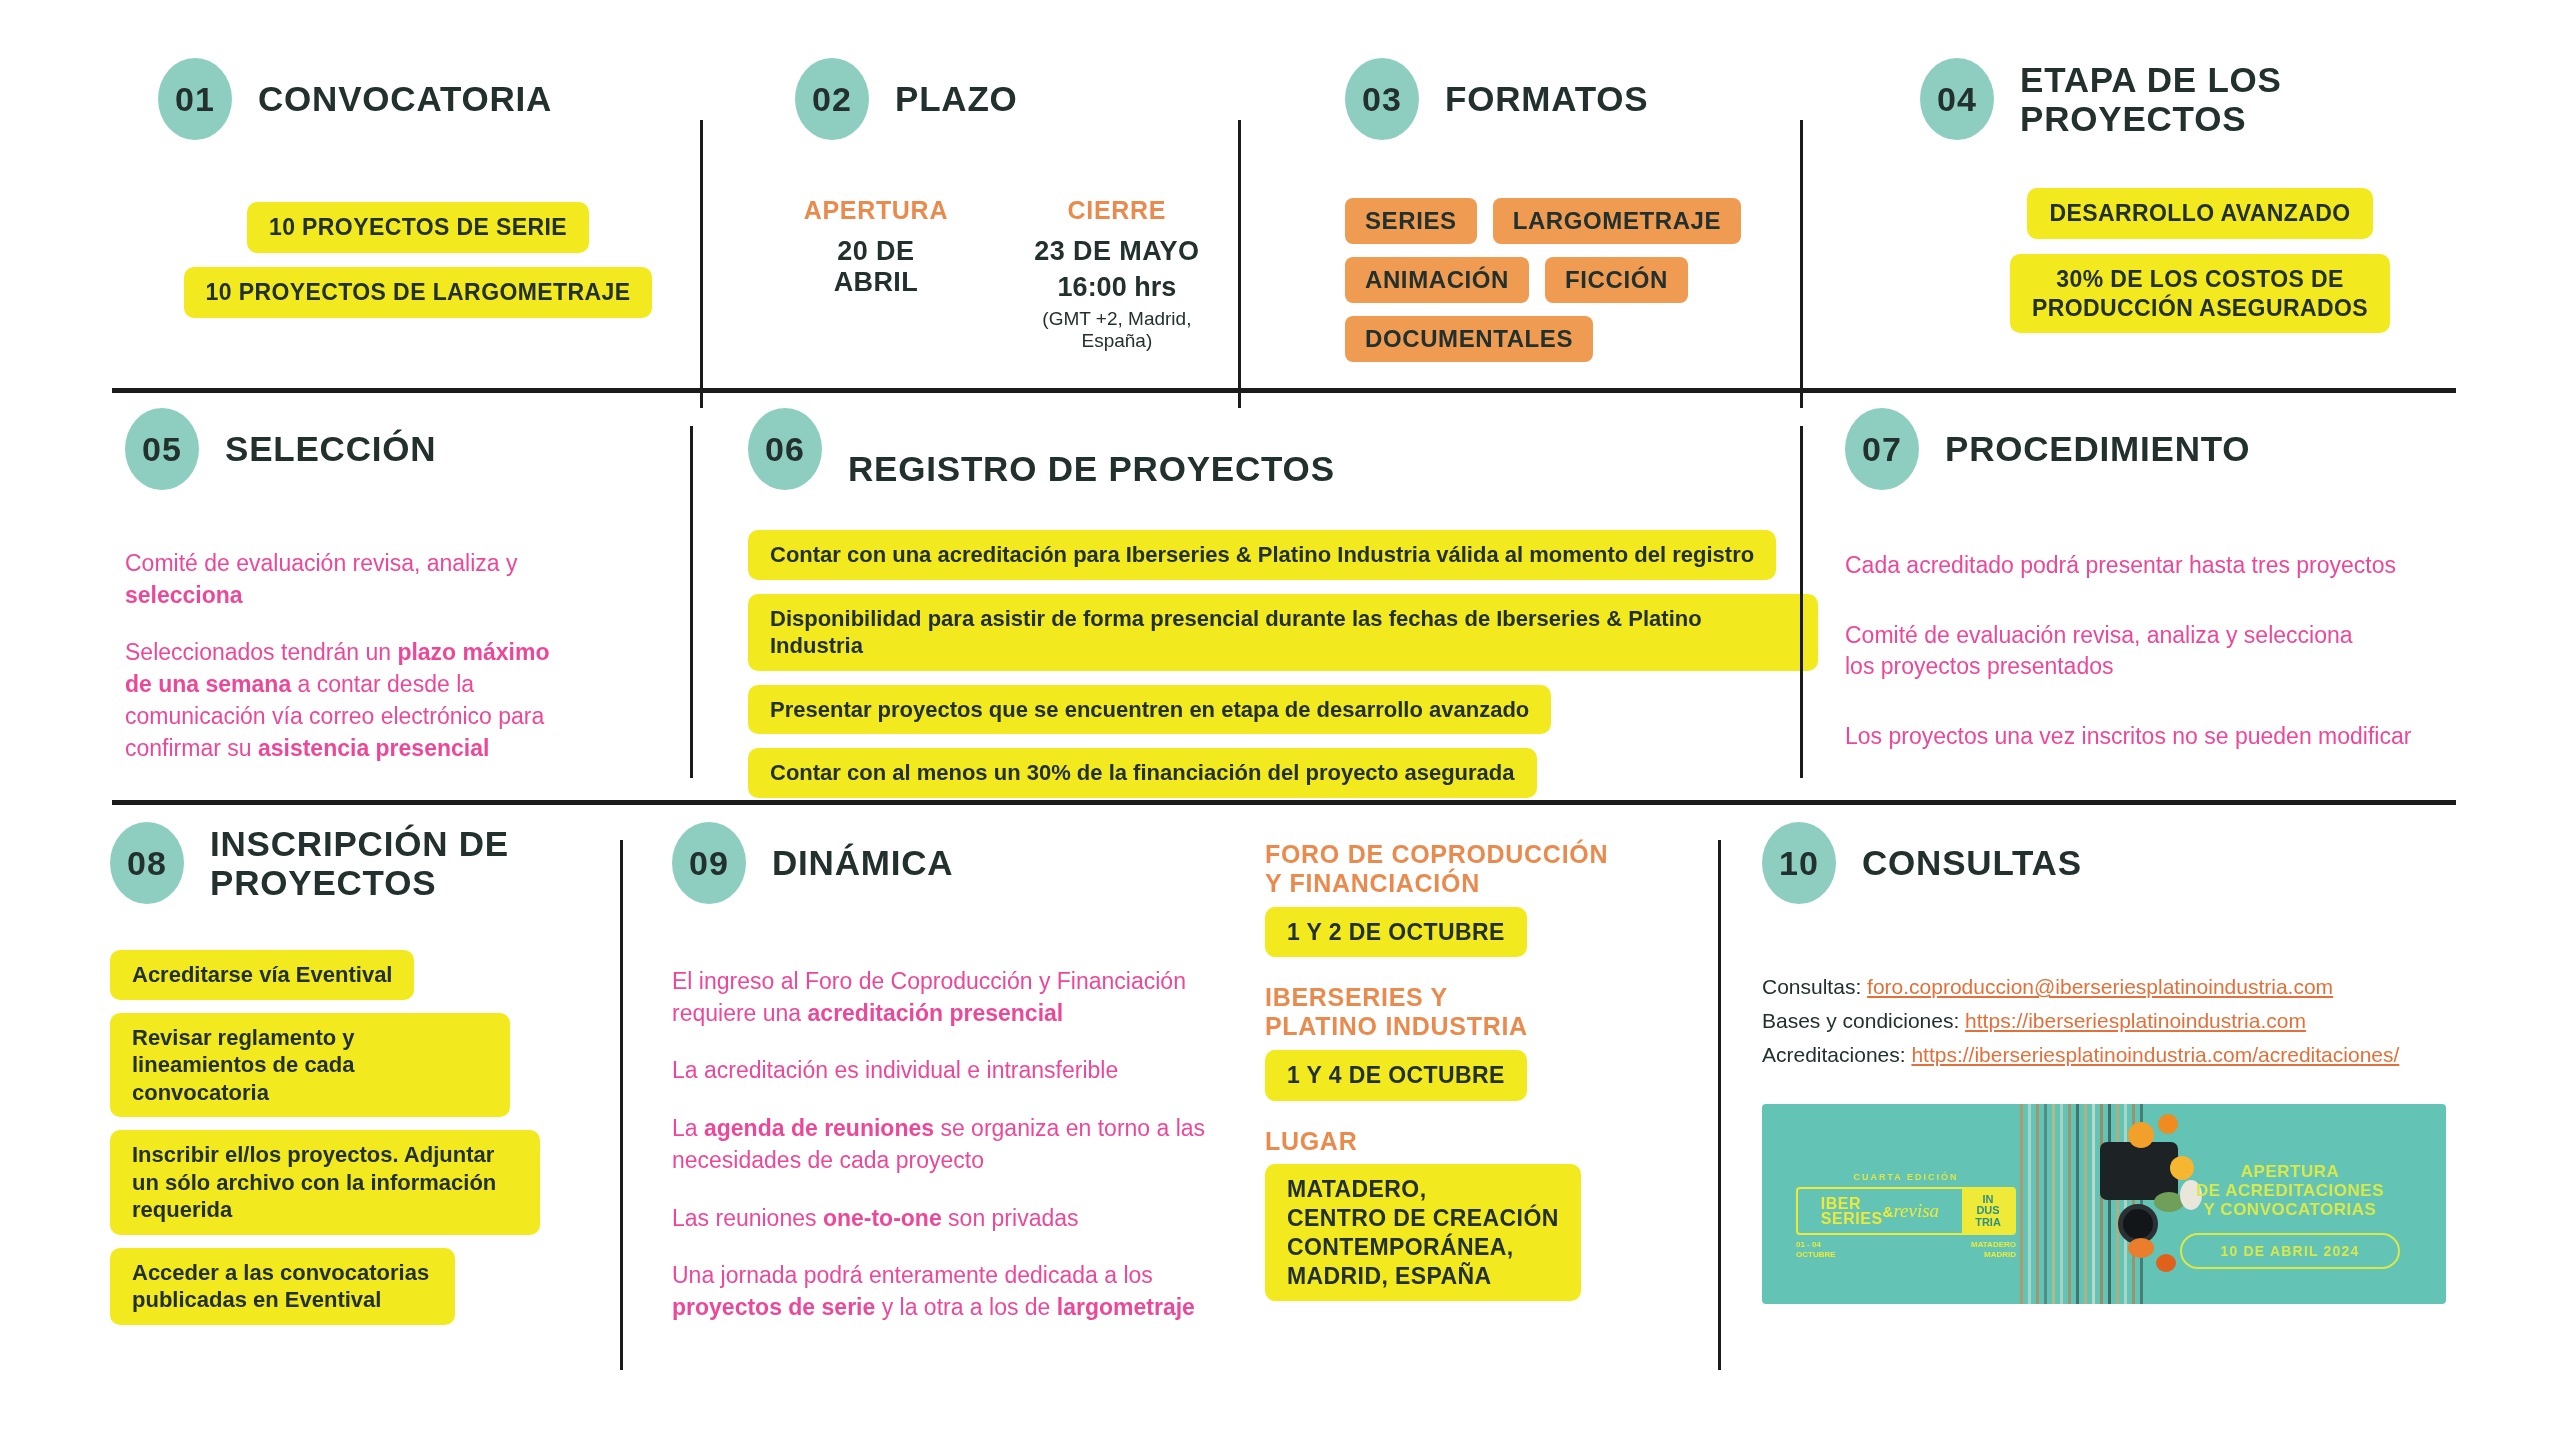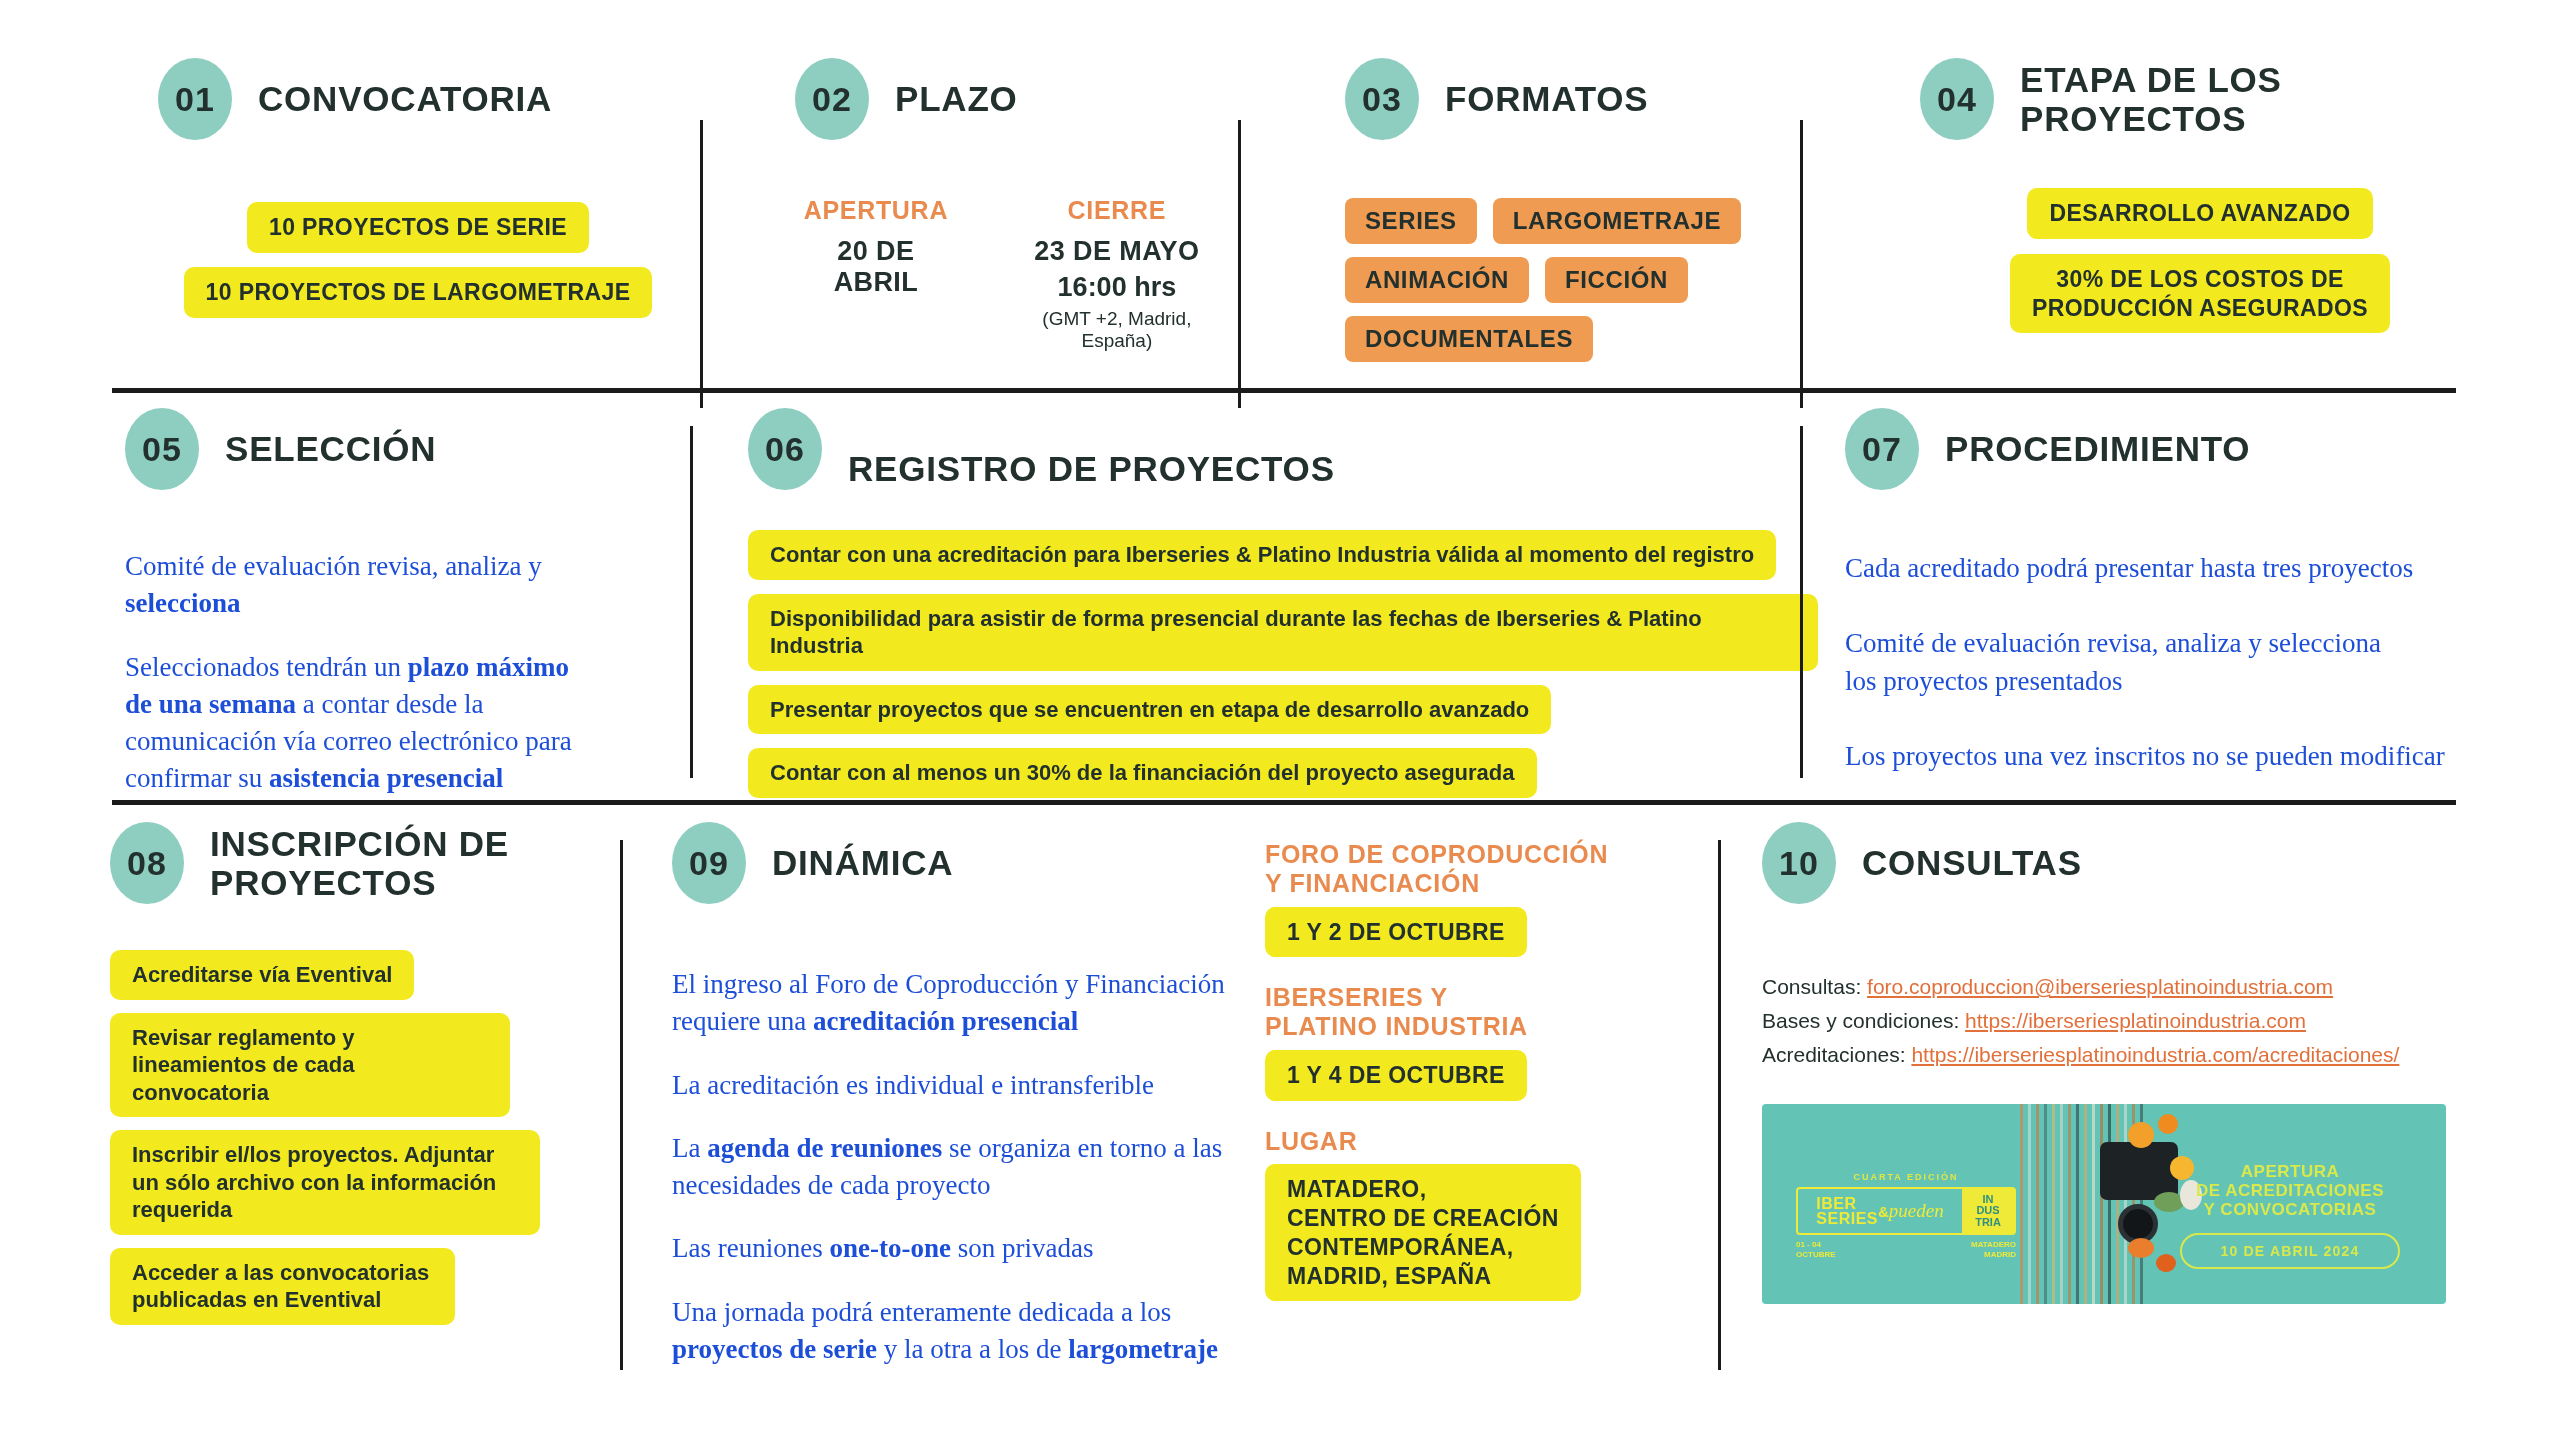--- a/index.html
+++ b/index.html
@@ -36,21 +36,21 @@
   .tag-o {
     background: #F09B52; border-radius: 8px;
     padding: 9px 20px; display: inline-block;
     font-size: 24px; font-weight: 700; letter-spacing: .6px;
     color: #22302e;
   }
   .cap-o {
     color: #E98B4E; font-size: 25px; font-weight: 700;
     letter-spacing: .7px; text-transform: uppercase; line-height: 1.15;
   }
-  .body-t { font-size: 27px; line-height: 1.38; color: #1d4ed8; font-family: Liberation Serif, serif; }
+  .body-t { font-size: 23px; line-height: 1.38; color: #ec4899; }
   .body-t b { font-weight: 700; }
 
   
   .hrule { position: absolute; height: 5px; background: #1b1b1b; }
   .vrule { position: absolute; width: 3px; background: #1b1b1b; }
 
   
   .r1 { position: absolute; top: 58px; left: 0; width: 2560px; height: 300px; }
   .c-01 { position: absolute; left: 158px; top: 0; width: 520px; }
   .c-01 .tags { margin-top: 62px; display: flex; flex-direction: column;
@@ -394,21 +394,21 @@
 
     <div class="bn-logo">
       <div class="bn-pre">CUARTA EDICIÓN</div>
       <div class="bn-box">
         <div class="l">
           <div class="bn-iber">
             <span>IBER</span><br>
             <span>SERIES</span>
           </div>
           <div class="bn-amp">&amp;</div>
-          <div class="bn-plat">pueden</div>
+          <div class="bn-plat">revisa</div>
         </div>
         <div class="r">
           <span>IN</span>
           <span>DUS</span>
           <span>TRIA</span>
         </div>
       </div>
       <div class="bn-foot">
         <div>
           <span>01 - 04</span><br>

